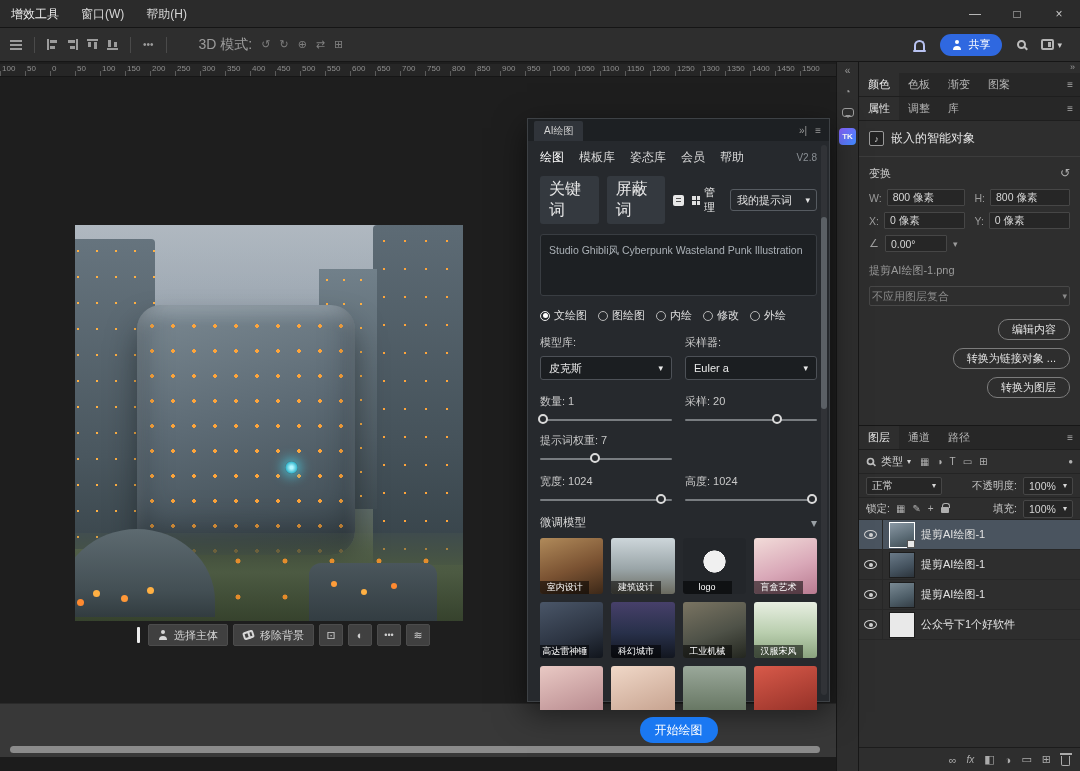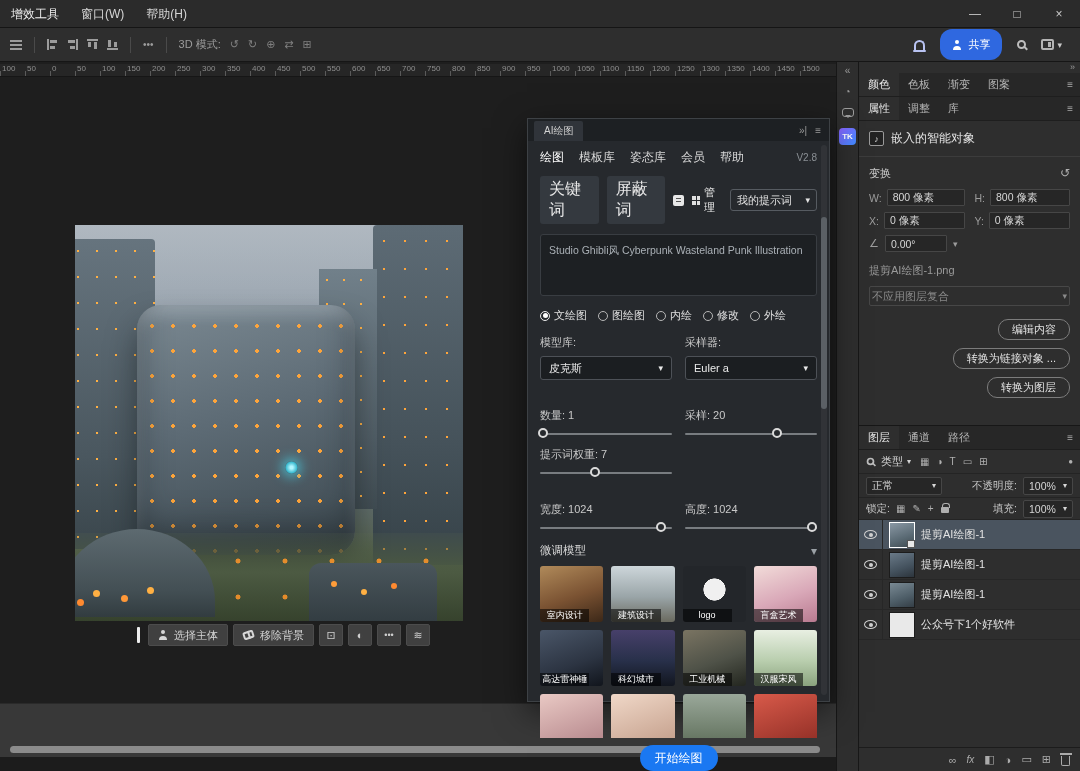--- a/index.html
+++ b/index.html
@@ -17,26 +17,26 @@
 .toolbar{position:absolute;left:0;top:28px;width:1080px;height:34px;background:#2e2e2e;border-bottom:1px solid #161616;display:flex;align-items:center;padding:0 10px;gap:9px;z-index:30}
 .sep{width:1px;height:16px;background:#4a4a4a;margin:0 3px}
 .g{color:#9c9c9c}
 .i-stack{width:12px;height:10px;background:linear-gradient(#9c9c9c,#9c9c9c) 0 0/12px 2px no-repeat,linear-gradient(#9c9c9c,#9c9c9c) 0 4px/12px 2px no-repeat,linear-gradient(#9c9c9c,#9c9c9c) 0 8px/12px 2px no-repeat}
 .i-al{width:11px;height:11px;border-left:2px solid #9c9c9c;position:relative;display:inline-block}
 .i-al::before{content:'';position:absolute;left:1px;top:1px;width:7px;height:3px;background:#9c9c9c}
 .i-al::after{content:'';position:absolute;left:1px;bottom:1px;width:5px;height:3px;background:#9c9c9c}
 .i-al.f{transform:scaleX(-1)}
 .i-al.v{transform:rotate(90deg)}
 .i-al.vf{transform:rotate(-90deg)}
-.mode-label{color:#9c9c9c;font-size:11px;margin-left:0}
+.mode-label{color:#9c9c9c;font-size:14px;margin-left:20px}
 .mode-icons{display:flex;gap:9px;color:#7f7f7f;font-size:11px}
 .tb-right{margin-left:auto;display:flex;align-items:center;gap:15px;padding-right:8px}
 .bell{width:11px;height:10px;border:2px solid #b9c3f2;border-bottom:none;border-radius:6px 6px 0 0;position:relative}
 .bell::after{content:'';position:absolute;left:-3px;right:-3px;bottom:-2px;height:2px;background:#b9c3f2;border-radius:1px}
-.share-btn{display:flex;align-items:center;gap:6px;background:#2f68e0;color:#fff;border-radius:12px;padding:3px 12px;font-size:11px;height:31px}
+.share-btn{display:flex;align-items:center;gap:6px;background:#2f68e0;color:#fff;border-radius:12px;padding:3px 12px;font-size:11px;height:22px}
 .i-person{width:10px;height:10px;position:relative;display:inline-block}
 .i-person::before{content:'';position:absolute;left:3px;top:0;width:4px;height:4px;border-radius:50%;background:#fff}
 .i-person::after{content:'';position:absolute;left:1px;bottom:0;width:8px;height:4px;border-radius:4px 4px 0 0;background:#fff}
 .i-person.d::before,.i-person.d::after{background:#d6d6d6}
 .mag{width:9px;height:9px;border:2px solid #bdbdbd;border-radius:50%;position:relative;display:inline-block}
 .mag::after{content:'';position:absolute;width:5px;height:2px;background:#bdbdbd;transform:rotate(45deg);right:-4px;bottom:-2px}
 .mag.s{transform:scale(.85)}
 .layout-ic{width:13px;height:11px;border:2px solid #b4b4b4;border-radius:2px;position:relative;display:inline-block}
 .layout-ic::after{content:'';position:absolute;right:1px;top:1px;bottom:1px;width:3px;background:#b4b4b4}
 .panelbtn{display:flex;align-items:center;gap:3px;color:#c8c8c8;font-size:9px}
@@ -151,21 +151,21 @@
 .pd-select{margin-left:auto;width:100px;height:22px;border:1px solid #565b61;border-radius:3px;display:flex;align-items:center;justify-content:space-between;padding:0 6px;color:#e4e4e4;font-size:11px}
 .prompt{margin-top:10px;height:62px;background:#1d2023;border:1px solid #393d42;border-radius:3px;padding:7px 8px;color:#aab0b6;font-size:10.5px;line-height:1.7}
 .radios{display:flex;align-items:center;gap:11px;margin-top:12px}
 .radio{display:flex;align-items:center;gap:4px;color:#e0e0e0;font-size:11px}
 .rc2{width:10px;height:10px;border:1.5px solid #b6b6b6;border-radius:50%;position:relative}
 .radio.on .rc2{border-color:#ececec}
 .radio.on .rc2::after{content:'';position:absolute;inset:1.5px;background:#fff;border-radius:50%}
 .sel2{display:grid;grid-template-columns:1fr 1fr;gap:0 13px;margin-top:12px}
 .slabel{color:#c9c9c9;font-size:11px;margin-bottom:6px}
 .dsel{height:24px;background:#1b1e21;border:1px solid #4d5157;border-radius:3px;display:flex;align-items:center;justify-content:space-between;padding:0 8px;color:#eaeaea;font-size:11px}
-.sliders{display:grid;grid-template-columns:1fr 1fr;gap:2px 13px;margin-top:28px}
+.sliders{display:grid;grid-template-columns:1fr 1fr;gap:2px 13px;margin-top:14px}
 .track{position:relative;height:2px;background:#787c80;margin-top:10px;border-radius:1px}
 .thumb{position:absolute;top:-5px;width:10px;height:10px;border:2px solid #dadada;border-radius:50%;background:#26292d;margin-left:-5px}
 .single{margin-top:12px;width:calc(50% - 7px)}
 .ft-head{display:flex;align-items:center;margin-top:14px}
 .ft-lbl{color:#d8d8d8;font-size:11.5px}
 .ft-ch{margin-left:auto;color:#9aa0a5;font-size:12px}
 .tgrid{display:grid;grid-template-columns:repeat(4,1fr);gap:8px;margin-top:8px;height:172px;overflow:hidden}
 .tcell{height:56px;border-radius:3px;position:relative;overflow:hidden;background:#444}
 .tlabel{position:absolute;left:0;right:14px;bottom:0;height:13px;background:rgba(0,0,0,.55);color:#fff;font-size:9px;text-align:center;line-height:13px;white-space:nowrap}
 .tlabel:empty{display:none}

